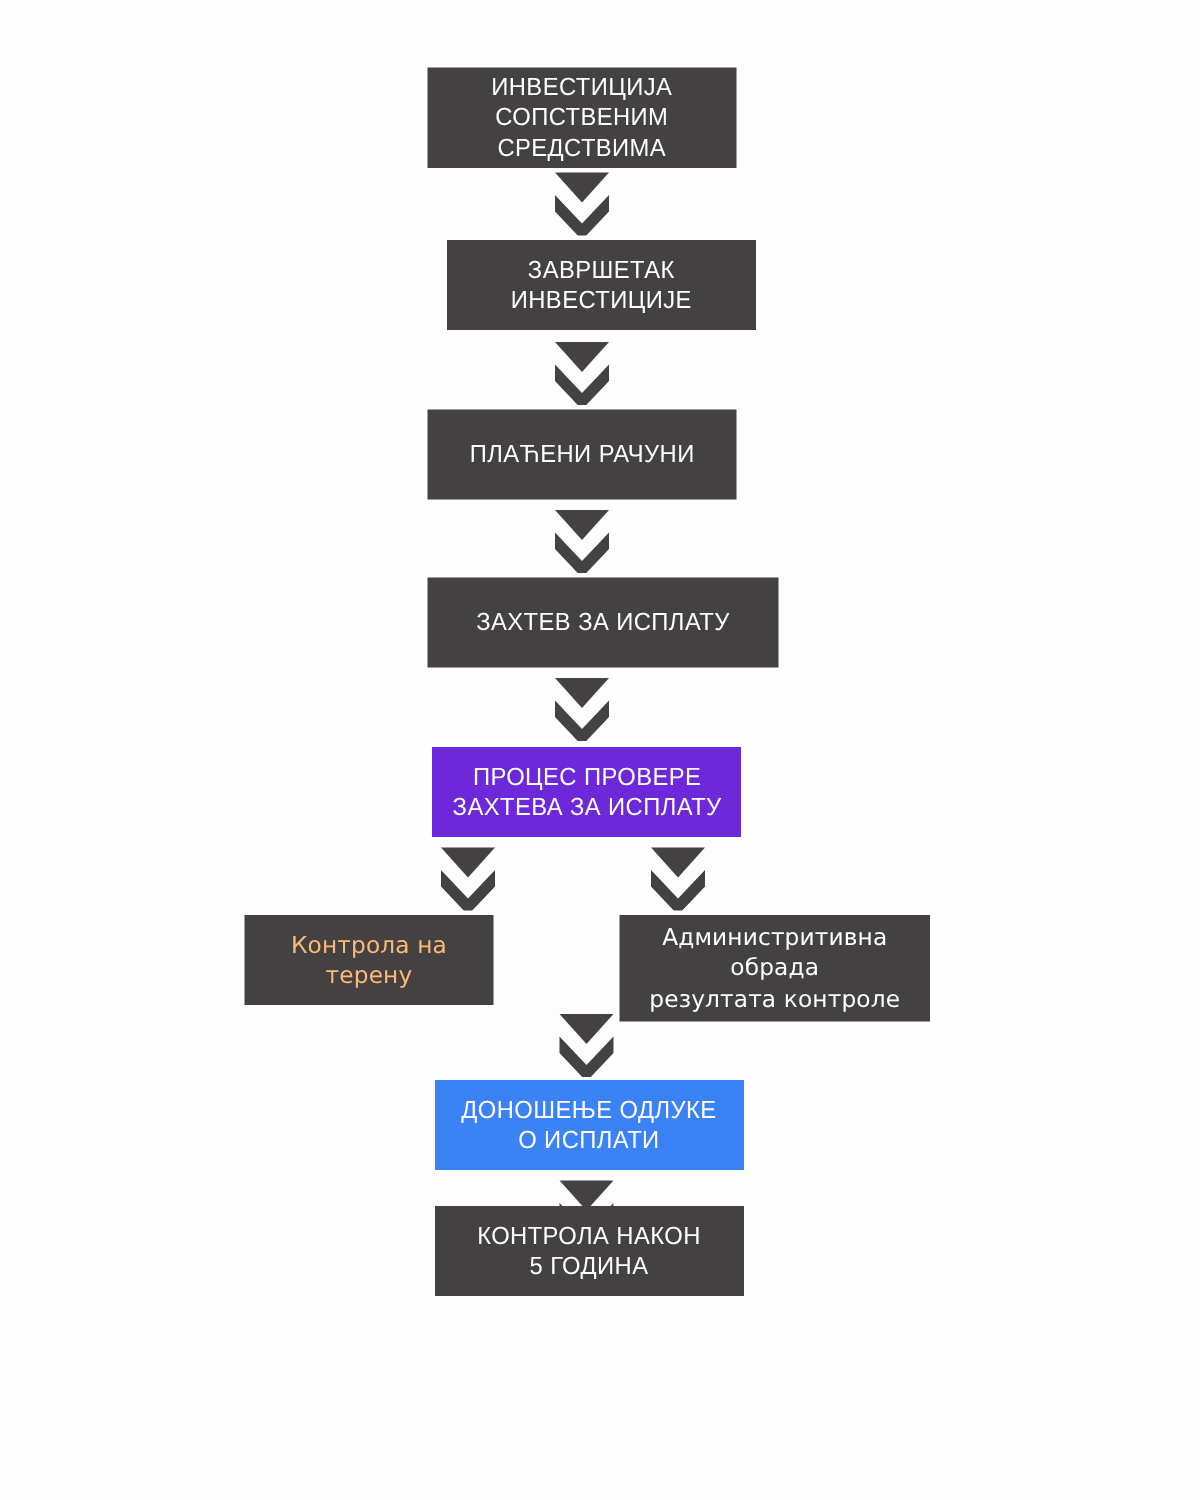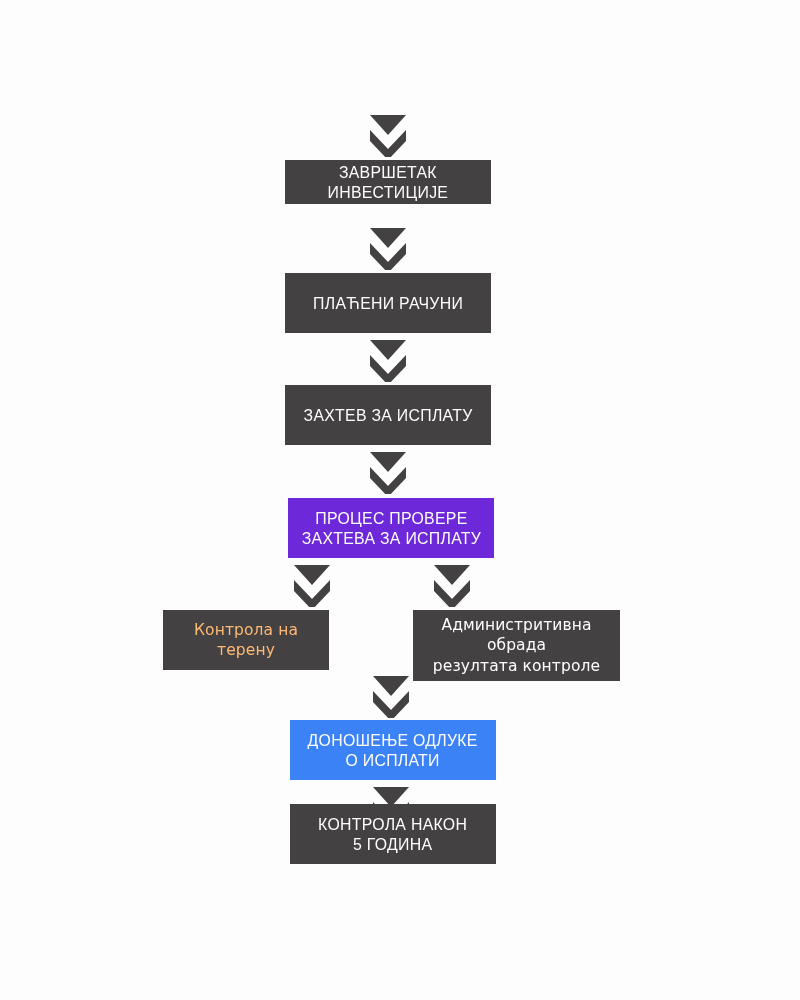--- a/index.html
+++ b/index.html
@@ -112,28 +112,33 @@
         <polygon points="4,2 40,2 22,22" fill="#444142"></polygon>
         <polygon points="4,17 22,36 40,17 40,28 22,47 4,28" fill="#444142"></polygon>
       </svg>
     </div>
     <div class="arrow" style="left: 369px; top: 785px; width: 44px; height: 44px;">
       <svg viewBox="0 0 44 44" xmlns="http://www.w3.org/2000/svg">
         <polygon points="4,2 40,2 22,22" fill="#444142"></polygon>
         <polygon points="4,17 22,36 40,17 40,28 22,47 4,28" fill="#444142"></polygon>
       </svg>
     </div>
-    <div class="node caps" style="left: 285px; top: 160px; width: 206px; height: 44px; background: rgb(68, 65, 66); color: rgb(255, 255, 255);">
+    <div class="node caps" style="left: 285px; top: 45px; width: 206px; height: 67px; background: rgb(68, 65, 66); color: rgb(255, 255, 255);">
+      <span class="txt">ИНВЕСТИЦИЈА
+СОПСТВЕНИМ
+СРЕДСТВИМА</span>
+    </div>
+    <div class="node caps" style="left: 298px; top: 160px; width: 206px; height: 60px; background: rgb(68, 65, 66); color: rgb(255, 255, 255);">
       <span class="txt">ЗАВРШЕТАК
 ИНВЕСТИЦИЈЕ</span>
     </div>
     <div class="node caps" style="left: 285px; top: 273px; width: 206px; height: 60px; background: rgb(68, 65, 66); color: rgb(255, 255, 255);">
       <span class="txt">ПЛАЋЕНИ РАЧУНИ</span>
     </div>
-    <div class="node caps" style="left: 285px; top: 385px; width: 206px; height: 60px; background: rgb(68, 65, 66); color: rgb(255, 255, 255);">
+    <div class="node caps" style="left: 285px; top: 385px; width: 234px; height: 60px; background: rgb(68, 65, 66); color: rgb(255, 255, 255);">
       <span class="txt">ЗАХТЕВ ЗА ИСПЛАТУ</span>
     </div>
     <div class="node caps" style="left: 288px; top: 498px; width: 206px; height: 60px; background: #6d28d9; color: rgb(255, 255, 255);">
       <span class="txt">ПРОЦЕС ПРОВЕРЕ
 ЗАХТЕВА ЗА ИСПЛАТУ</span>
     </div>
     <div class="node mixed" style="left: 163px; top: 610px; width: 166px; height: 60px; background: rgb(68, 65, 66); color: #fdba74; align-items: center;">
       <span class="txt">Контрола на терену</span>
     </div>
     <div class="node mixed" style="left: 413px; top: 610px; width: 207px; height: 71px; background: rgb(68, 65, 66); color: rgb(255, 255, 255);">

